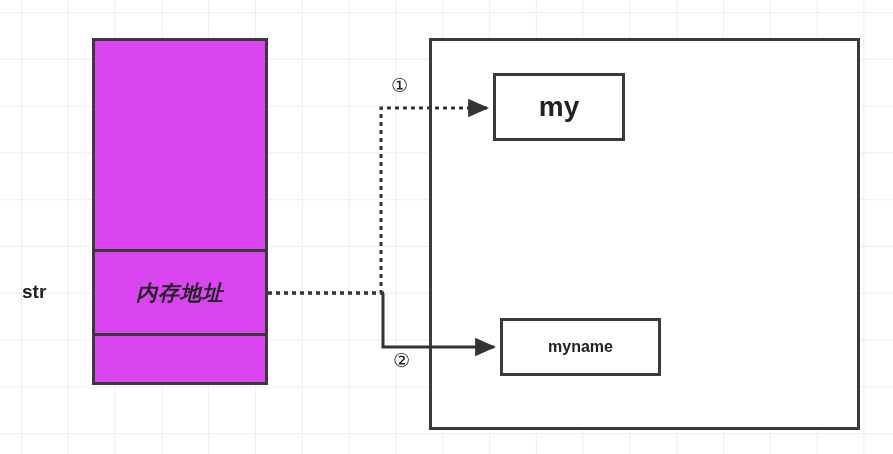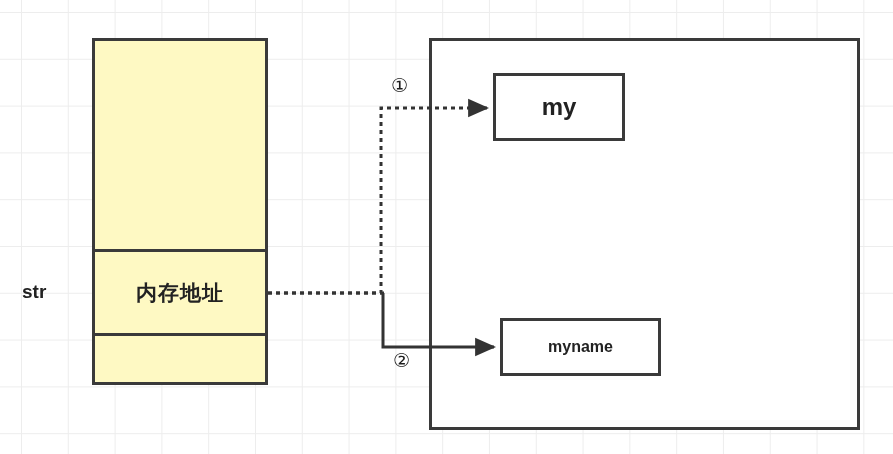--- a/index.html
+++ b/index.html
@@ -45,21 +45,22 @@
     height: 347px;
     display: block;
     padding: 0;
   }
   .mem-cell {
     box-sizing: border-box;
     width: 100%;
     display: flex;
     align-items: center;
     justify-content: center;
-    background: #fef9c3;
+    background: #d946ef;
+    font-style: italic;
   }
   #mem-cell-top    { height: 208px; }
   #mem-cell-middle { height: 87px; border-top: 3px solid #3a3a3a; border-bottom: 3px solid #3a3a3a; }
   #mem-cell-bottom { height: 46px; }
   #mem-cell-middle .box-label { font-size: 21px; letter-spacing: 1px; }
 
   
   #str-label {
     position: absolute;
     left: 22px;
@@ -79,21 +80,21 @@
     display: block;
   }
 
   
   #my-box {
     left: 493px;
     top: 73px;
     width: 132px;
     height: 68px;
   }
-  #my-box .box-label { font-size: 24px; }
+  #my-box .box-label { font-size: 28px; }
 
   #myname-box {
     left: 500px;
     top: 318px;
     width: 161px;
     height: 58px;
   }
   #myname-box .box-label { font-size: 16px; }
 
   

